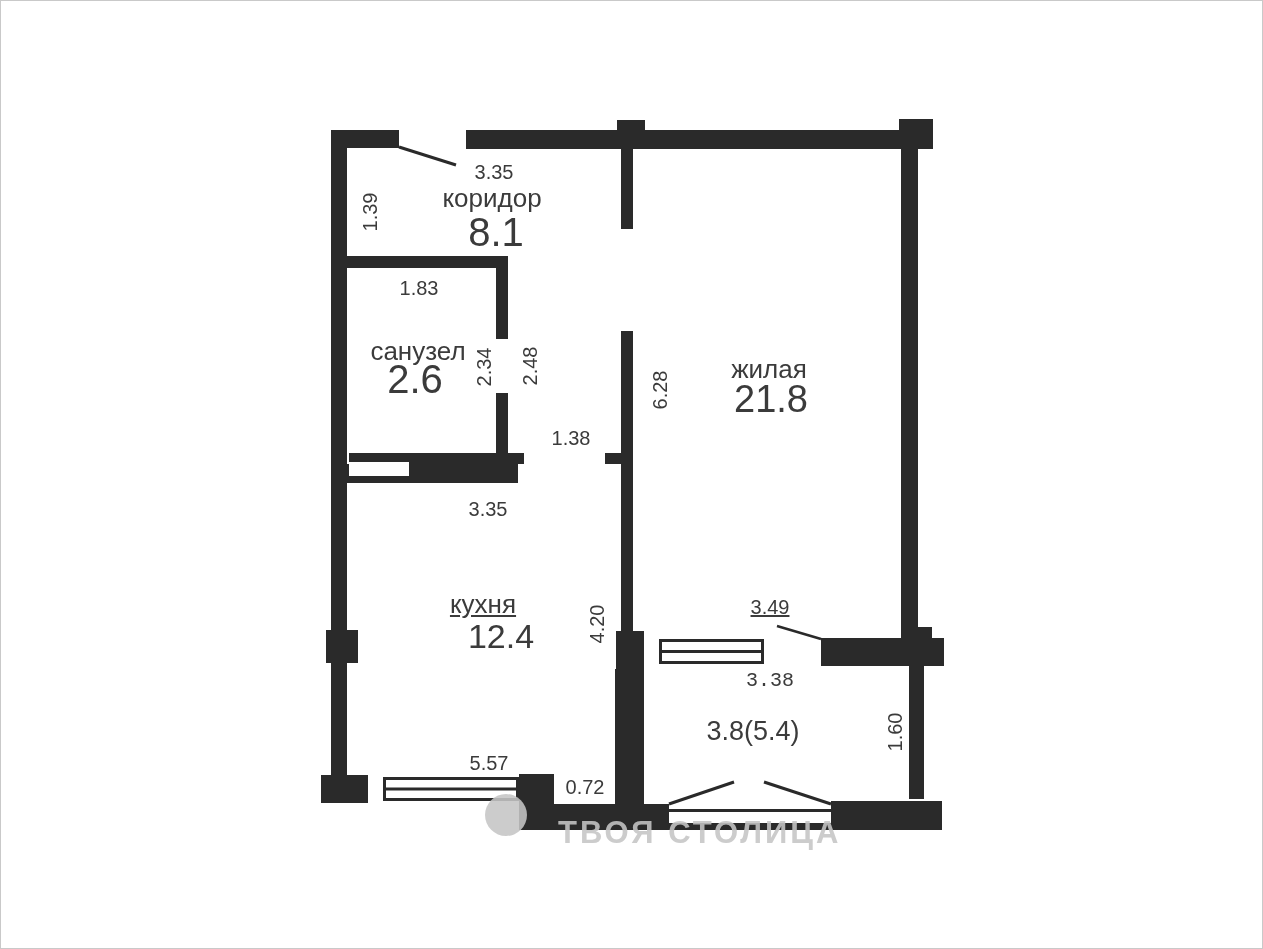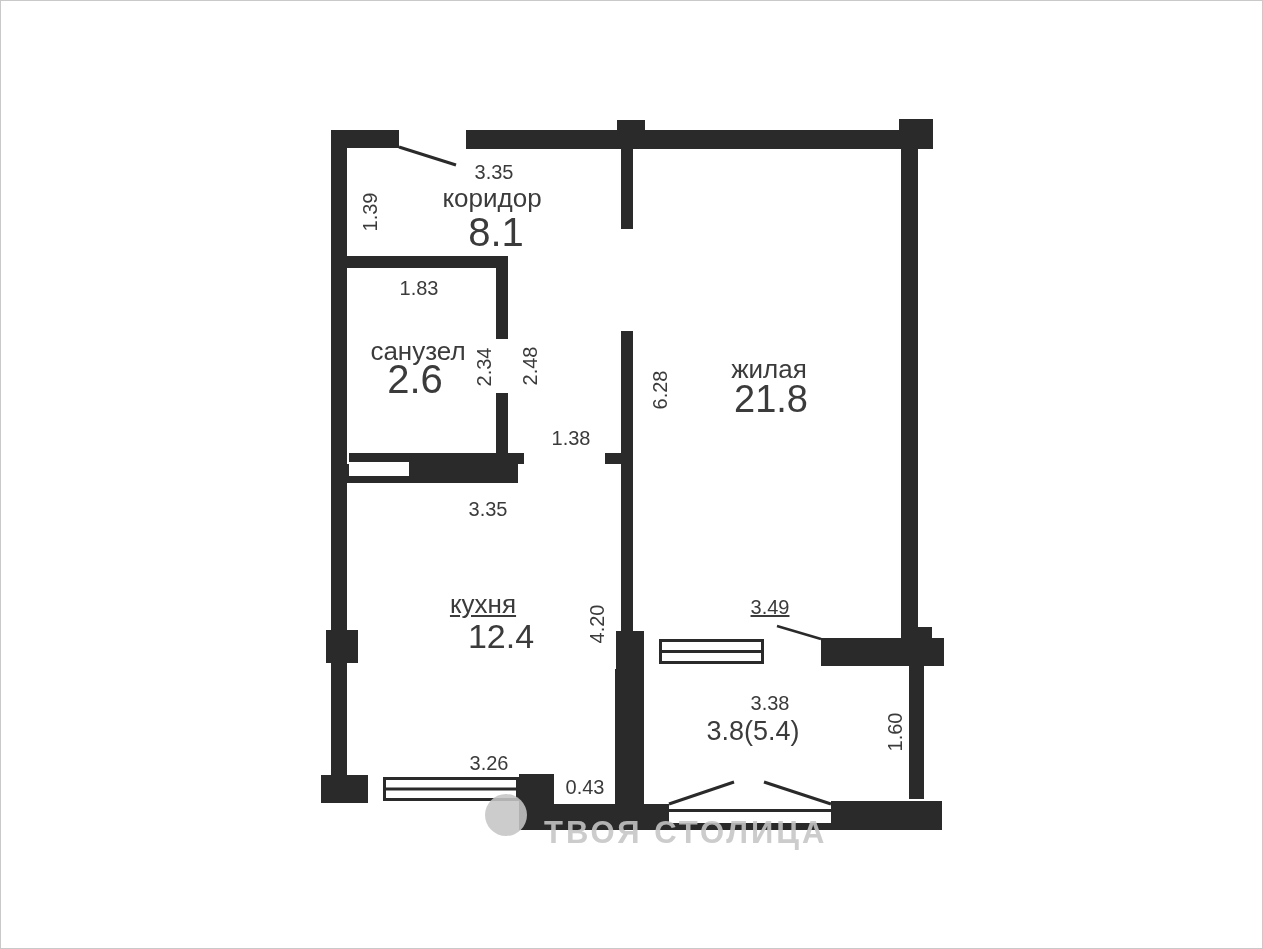--- a/index.html
+++ b/index.html
@@ -23,21 +23,21 @@
   }
   .lbl.v{transform:translate(-50%,-50%) rotate(-90deg);}
   .room-name{font-size:26px;}
   .dim{font-size:20px;}
   .area{font-weight:400;}
   .watermark-circle{
     position:absolute;left:484px;top:793px;width:42px;height:42px;
     border-radius:50%;
   }
   .watermark-text{
-    position:absolute;left:543px;top:832px;
+    position:absolute;left:557px;top:832px;
     transform:translate(0,-50%);
     font-size:31px;font-weight:bold;letter-spacing:3px;
     white-space:nowrap;
   }
 </style>
 </head>
 <body>
 
 <div class="canvas">
 
@@ -113,22 +113,22 @@
     <div class="lbl dim" style="left:493px;top:171px;">3.35</div>
     <div class="lbl dim v" style="left:369px;top:211px;">1.39</div>
     <div class="lbl dim" style="left:418px;top:287px;">1.83</div>
     <div class="lbl dim v" style="left:483px;top:366px;">2.34</div>
     <div class="lbl dim v" style="left:529px;top:365px;">2.48</div>
     <div class="lbl dim" style="left:570px;top:437px;">1.38</div>
     <div class="lbl dim v" style="left:659px;top:389px;">6.28</div>
     <div class="lbl dim" style="left:487px;top:508px;">3.35</div>
     <div class="lbl dim v" style="left:596px;top:623px;">4.20</div>
     <div class="lbl dim" style="left:769px;top:606px;text-decoration:underline;">3.49</div>
-    <div class="lbl dim" style="left:769px;top:702px;">3.38</div>
+    <div class="lbl dim" style="left:769px;top:680px;font-family:Liberation Mono, monospace;">3.38</div>
     <div class="lbl dim v" style="left:894px;top:731px;">1.60</div>
-    <div class="lbl dim" style="left:488px;top:762px;">3.26</div>
-    <div class="lbl dim" style="left:584px;top:786px;">0.43</div>
+    <div class="lbl dim" style="left:488px;top:762px;">5.57</div>
+    <div class="lbl dim" style="left:584px;top:786px;">0.72</div>
   </div>
 
   <div class="watermark-circle" style="background: rgba(197, 197, 197, 0.88);"></div>
   <div class="watermark-text" style="color: rgba(197, 197, 197, 0.88);">ТВОЯ СТОЛИЦА</div>
 
 </div>
 
 </body></html>

